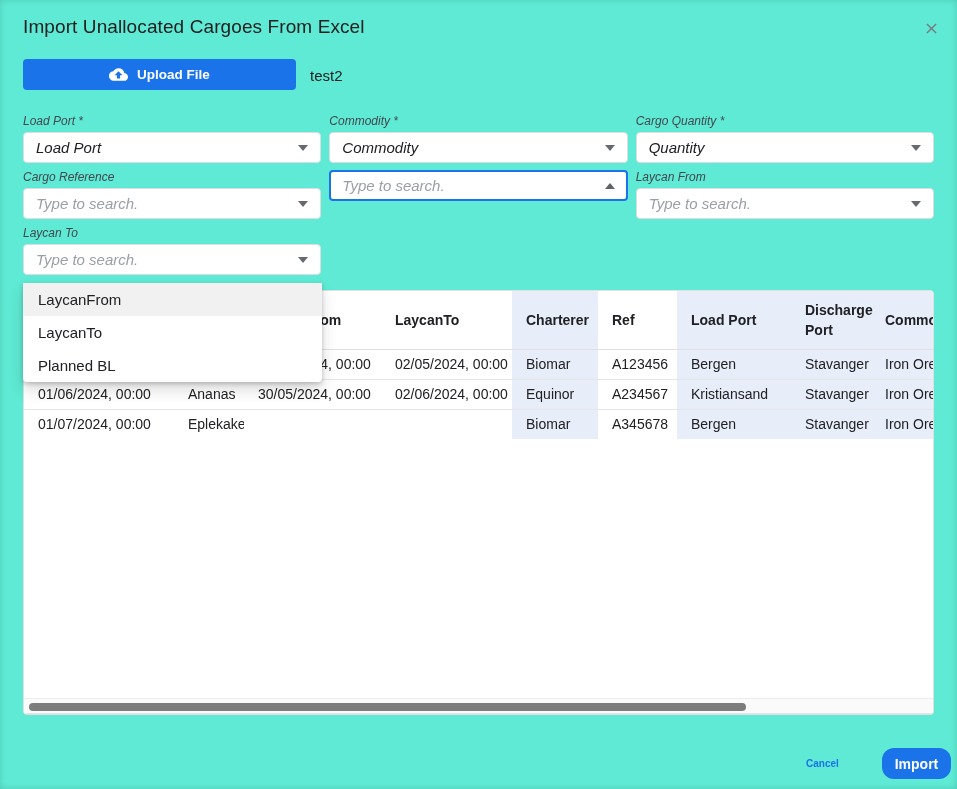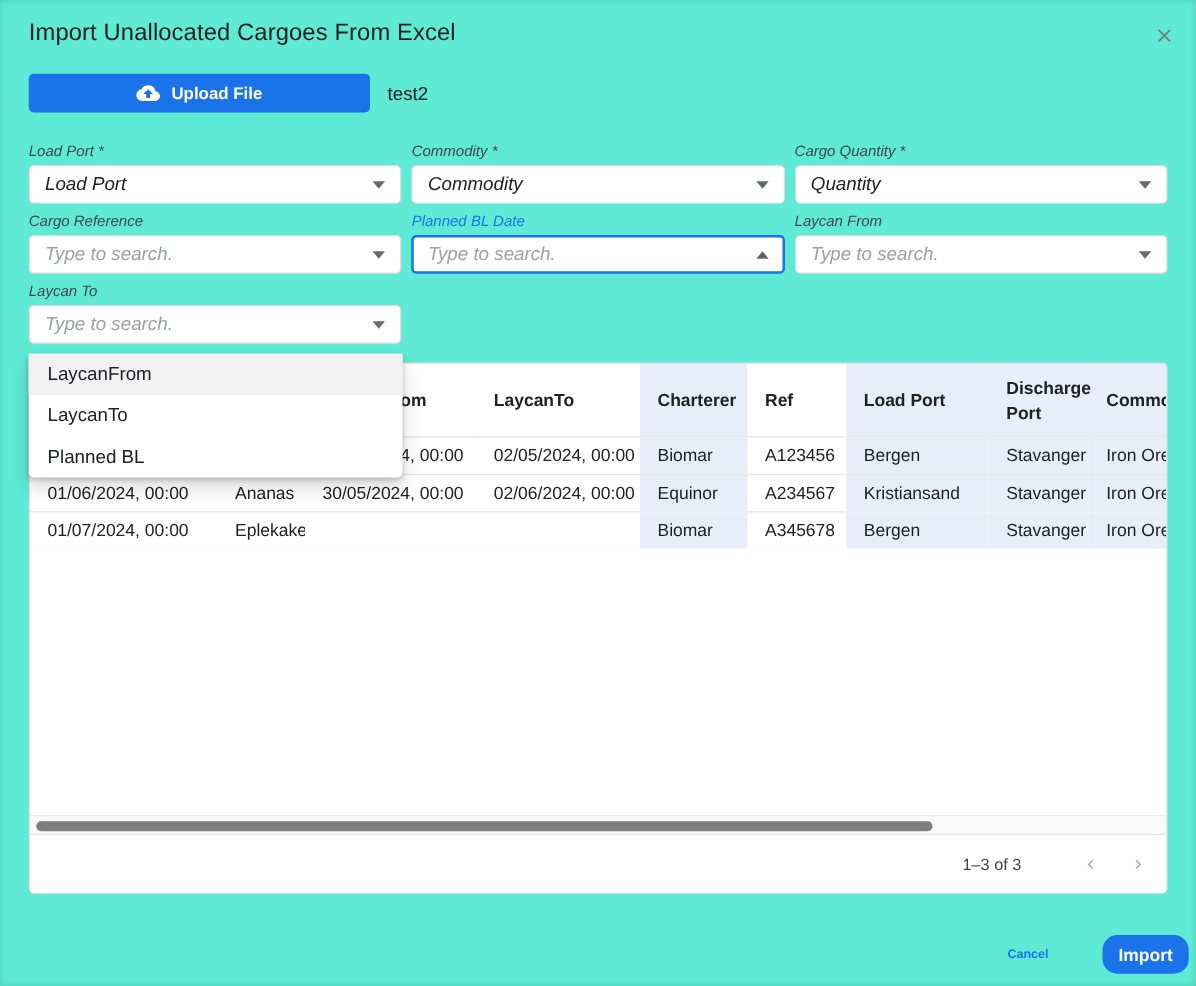--- a/index.html
+++ b/index.html
@@ -101,21 +101,20 @@
       </div>
     </div>
     <div class="field">
       <div class="flabel">Cargo Reference</div>
       <div class="fbox">
         <span class="fph">Type to search.</span>
         <span class="caret-down"></span>
       </div>
     </div>
     <div class="field focused">
-      <div class="flabel">Planned BL Date</div>
       <div class="fbox">
         <span class="fph">Type to search.</span>
         <span class="caret-up"></span>
       </div>
     </div>
     <div class="field">
       <div class="flabel">Laycan From</div>
       <div class="fbox">
         <span class="fph">Type to search.</span>
         <span class="caret-down"></span>
@@ -191,37 +190,20 @@
             <td class="hl">Stavanger</td>
             <td class="hl">Iron Ore</td>
           </tr>
         </tbody>
       </table>
     </div>
     <div class="tbl-fill"></div>
     <div class="tbl-hscroll">
       <div class="thumb"></div>
     </div>
-    <div class="tbl-pager">
-      <span class="pager-label">1–3 of 3</span>
-      <button class="pager-btn">
-        <span style="display:flex;">
-          <svg width="15" height="15" viewBox="0 0 24 24" fill="#ababab">
-              <path d="M15.4 7.4 14 6l-6 6 6 6 1.4-1.4L10.8 12z"></path>
-            </svg>
-        </span>
-      </button>
-      <button class="pager-btn">
-        <span style="display:flex;">
-          <svg width="15" height="15" viewBox="0 0 24 24" fill="#ababab">
-              <path d="M8.6 16.6 10 18l6-6-6-6-1.4 1.4L13.2 12z"></path>
-            </svg>
-        </span>
-      </button>
-    </div>
   </div>
 
   <div class="menu">
     <div class="menu-item active">LaycanFrom</div>
     <div class="menu-item">LaycanTo</div>
     <div class="menu-item">Planned BL</div>
   </div>
 
   <button class="cancel-btn">Cancel</button>
   <button class="import-btn">Import</button>

